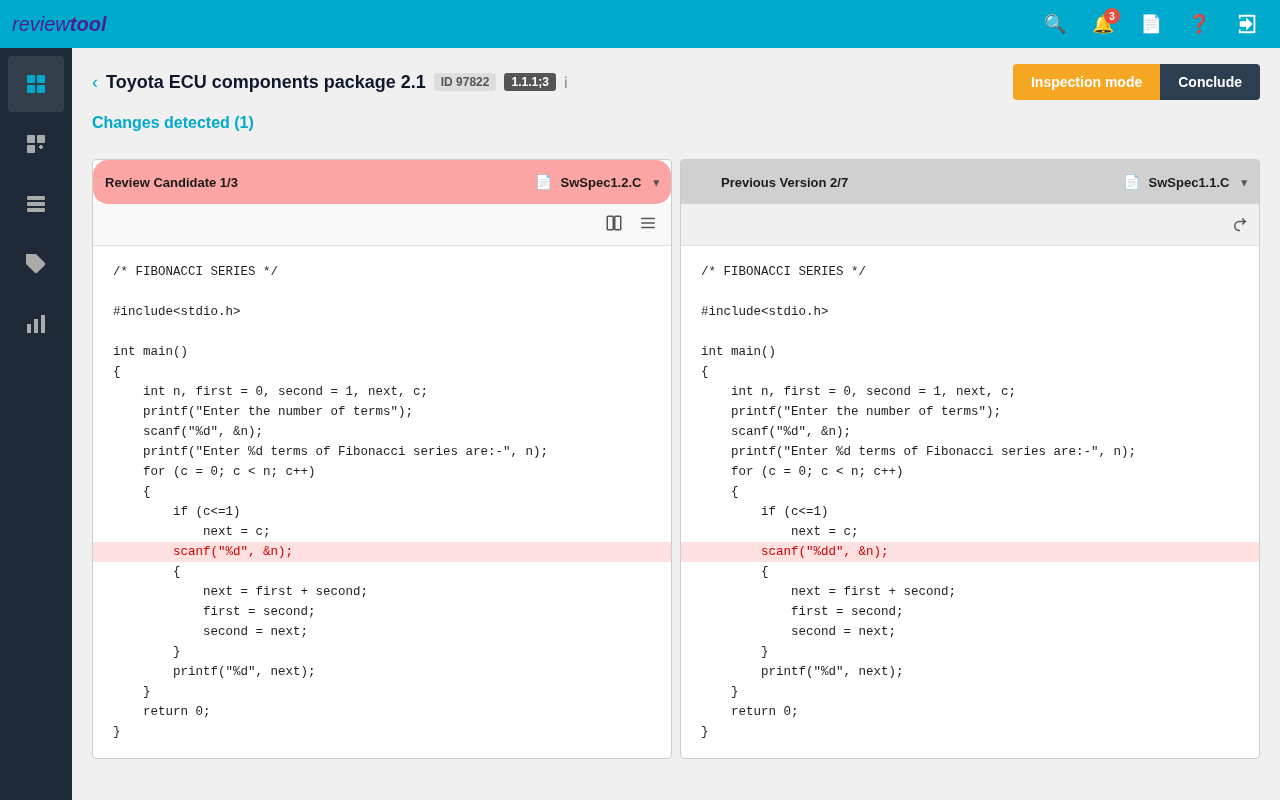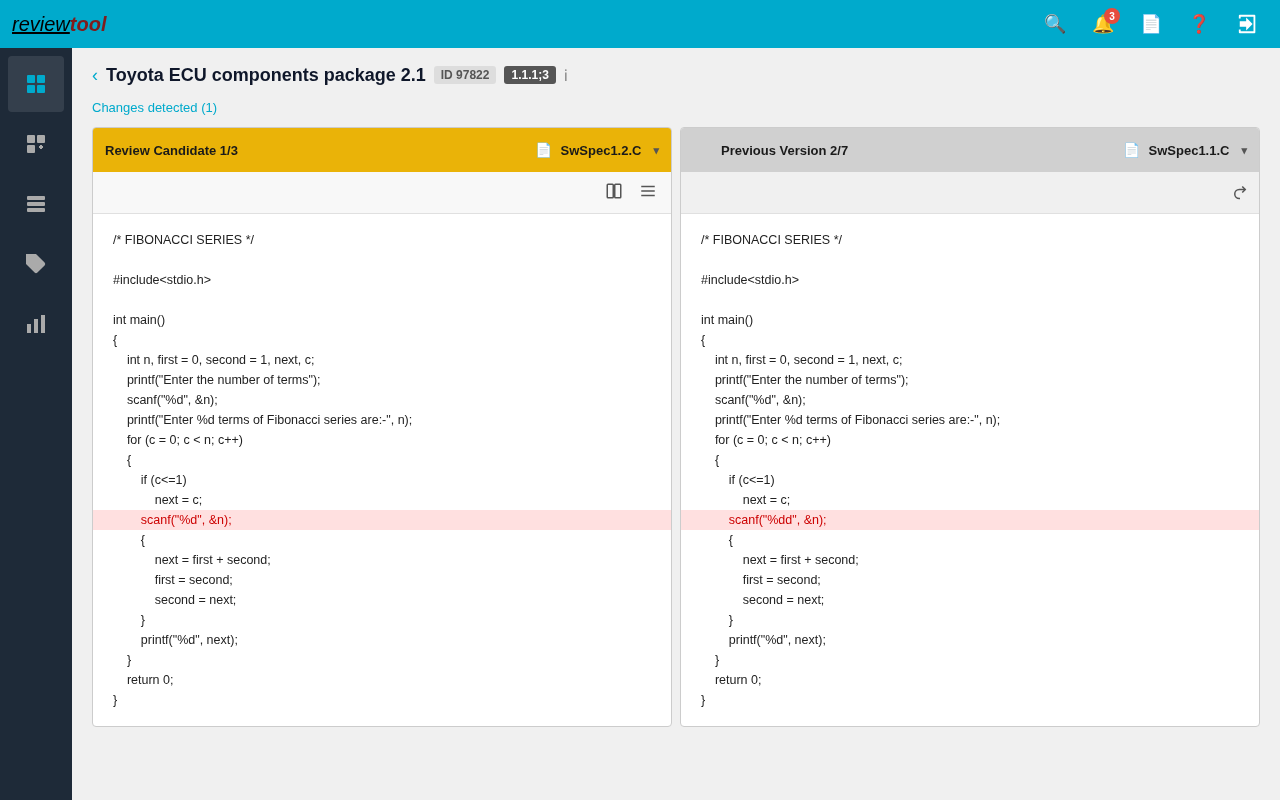--- a/index.html
+++ b/index.html
@@ -14,22 +14,22 @@
       padding: 0 12px;
       justify-content: space-between;
     }
     .topnav-logo {
       color: white;
       font-size: 20px;
       font-weight: bold;
       font-style: italic;
     }
     .topnav-logo span { color: #fff; }
-    .topnav-logo .review { color: #000000; font-weight: 300; text-decoration: underline; }
-    .topnav-logo .tool { color: #7f1d1d; font-weight: 700; }
+    .topnav-logo .review { color: #4c1d95; font-weight: 300; }
+    .topnav-logo .tool { color: #4c1d95; font-weight: 700; }
     .topnav-right {
       display: flex;
       align-items: center;
       gap: 8px;
     }
     .topnav-icon-btn {
       width: 40px; height: 40px;
       display: flex; align-items: center; justify-content: center;
       color: white;
       font-size: 18px;
@@ -149,23 +149,23 @@
       padding: 10px 18px;
       font-size: 14px;
       font-weight: 600;
       cursor: pointer;
       border-radius: 0 4px 4px 0;
     }
 
     
     .changes-detected {
       color: #00aacc;
-      font-size: 13px;
-      font-weight: 400;
-      margin-bottom: 12px;
+      font-size: 16px;
+      font-weight: 700;
+      margin-bottom: 27px;
     }
 
     
     .diff-panels {
       display: flex;
       gap: 8px;
     }
     .panel {
       flex: 1;
       border: 1px solid #ccc;
@@ -176,22 +176,23 @@
     .panel-header {
       height: 44px;
       display: flex;
       align-items: center;
       justify-content: space-between;
       padding: 0 12px;
       font-size: 13px;
       font-weight: 600;
     }
     .panel-header.candidate {
-      background: #eab308;
+      background: #fca5a5;
       color: #1a1a1a;
+      border-radius: 15px;
     }
     .panel-header.previous {
       background: #d0d0d0;
       color: #1a1a1a;
       padding-left: 40px;
     }
     .panel-header-left {
       display: flex;
       align-items: center;
       gap: 6px;
@@ -215,21 +216,21 @@
       gap: 8px;
     }
     .toolbar-icon {
       color: #555;
       font-size: 16px;
       cursor: pointer;
       padding: 4px;
     }
     .panel-code {
       padding: 16px 20px;
-      font-family: Liberation Sans, sans-serif;
+      font-family: Liberation Mono, monospace;
       font-size: 12.5px;
       line-height: 1.6;
       color: #222;
       min-height: 500px;
     }
     .code-line { white-space: pre; }
     .highlight-red {
       background: #ffe0e0;
       color: #cc0000;
       display: block;
@@ -326,20 +327,24 @@
 
   <main class="main-content">
 
     <div class="page-header">
       <div class="page-title-area">
         <span class="back-btn">‹</span>
         <span class="page-title">Toyota ECU components package 2.1</span>
         <span class="id-badge">ID 97822</span>
         <span class="version-badge">1.1.1;3</span>
         <span class="info-icon">ℹ</span>
+      </div>
+      <div class="header-actions">
+        <button class="inspection-mode-btn">Inspection mode</button>
+        <button class="conclude-btn">Conclude</button>
       </div>
     </div>
 
     <div class="changes-detected">Changes detected (1)</div>
 
     <div class="diff-panels">
 
       <div class="panel">
         <div class="panel-header candidate">
           <div class="panel-header-left">

